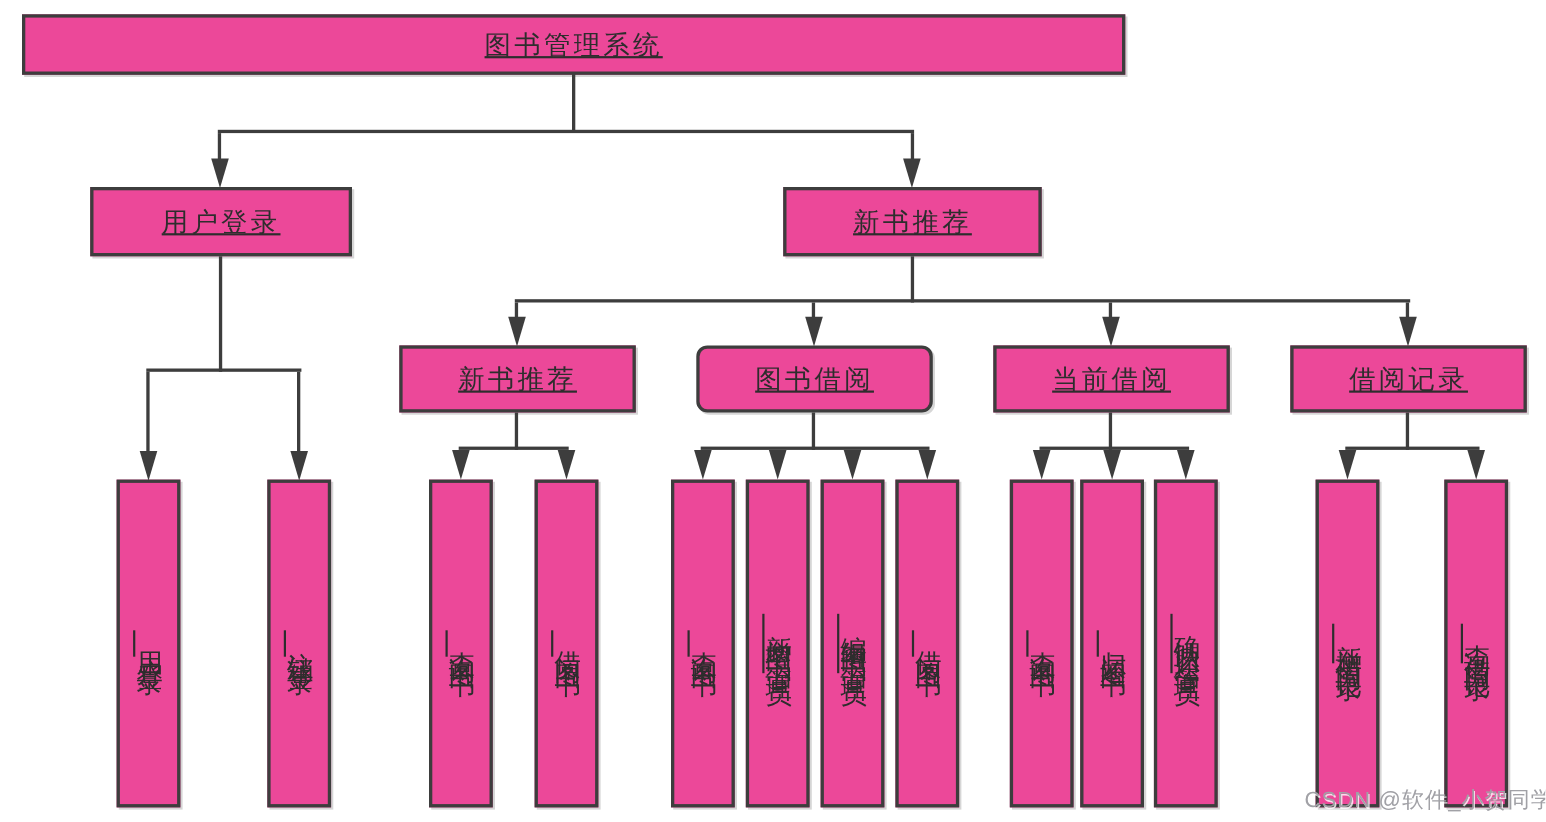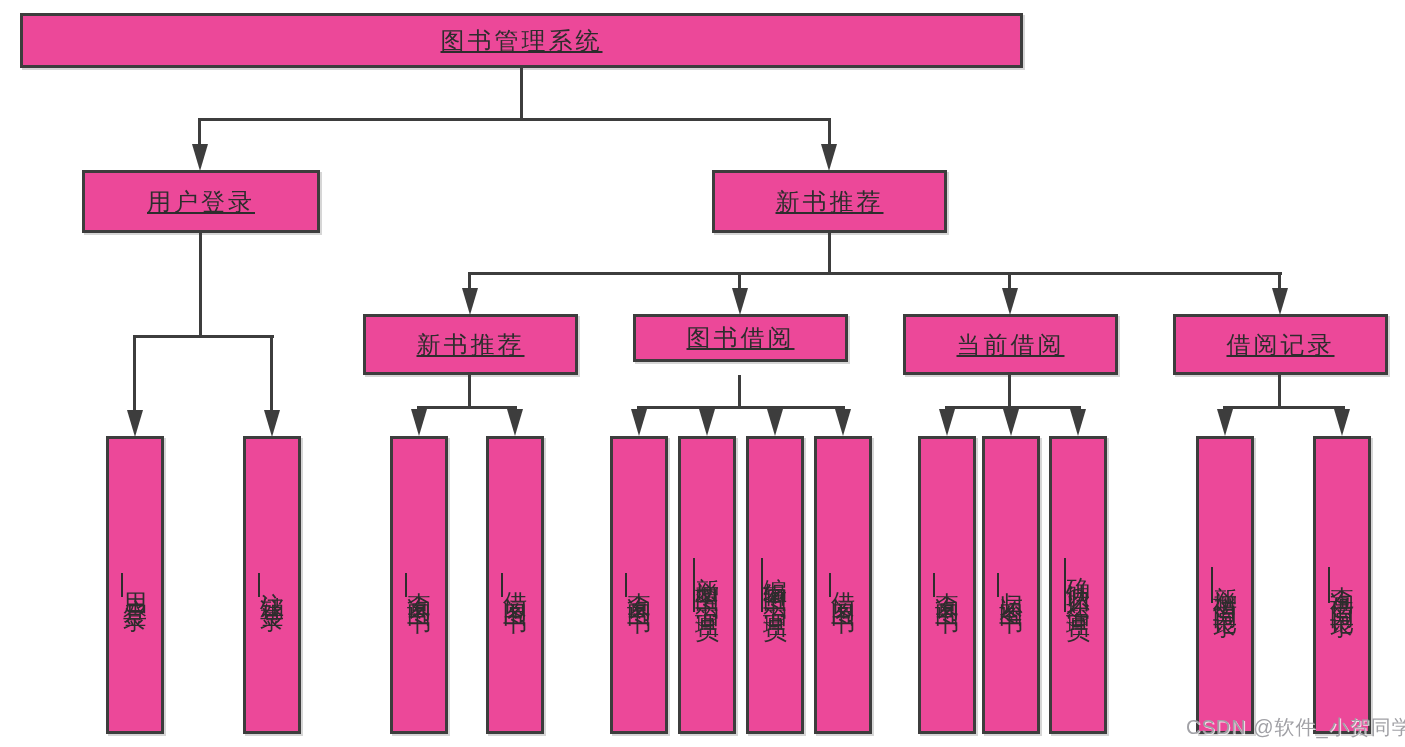--- a/index.html
+++ b/index.html
@@ -57,21 +57,21 @@
   <div class="box" style="left:82px;top:170px;width:238px;height:63px;">
     <span class="hlabel">用户登录</span>
   </div>
   <div class="box" style="left:712px;top:170px;width:235px;height:63px;">
     <span class="hlabel">新书推荐</span>
   </div>
 
   <div class="box" style="left:363px;top:314px;width:215px;height:61px;">
     <span class="hlabel">新书推荐</span>
   </div>
-  <div class="box" style="left:633px;top:314px;width:215px;height:48px;">
+  <div class="box" style="left:633px;top:314px;width:215px;height:61px;border-radius:10px;">
     <span class="hlabel">图书借阅</span>
   </div>
   <div class="box" style="left:903px;top:314px;width:215px;height:61px;">
     <span class="hlabel">当前借阅</span>
   </div>
   <div class="box" style="left:1173px;top:314px;width:215px;height:61px;">
     <span class="hlabel">借阅记录</span>
   </div>
 
   <div class="box" style="left:106px;top:436px;width:58px;height:298px;">

